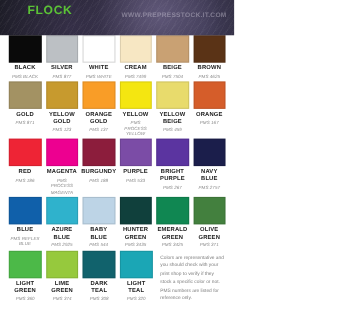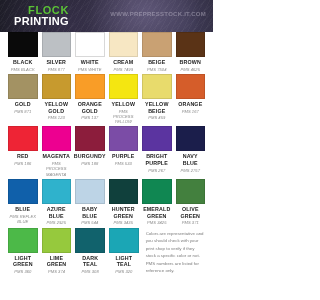--- a/index.html
+++ b/index.html
@@ -138,21 +138,20 @@
   }
 </style>
 </head>
 <body>
 
 <div class="page">
 
   <div class="header">
     <div class="logo">
       <span class="logo-flock">FLOCK</span>
-      <span class="logo-printing">PRINTING</span>
     </div>
     <div class="watermark">WWW.PREPRESSTOCK.IT.COM</div>
   </div>
 
 
   <div class="grid">
       <div class="row">
         <div class="cell">
           <div class="swatch" style="background: rgb(10, 10, 10);"></div>
           <div class="cell-name">BLACK</div>

